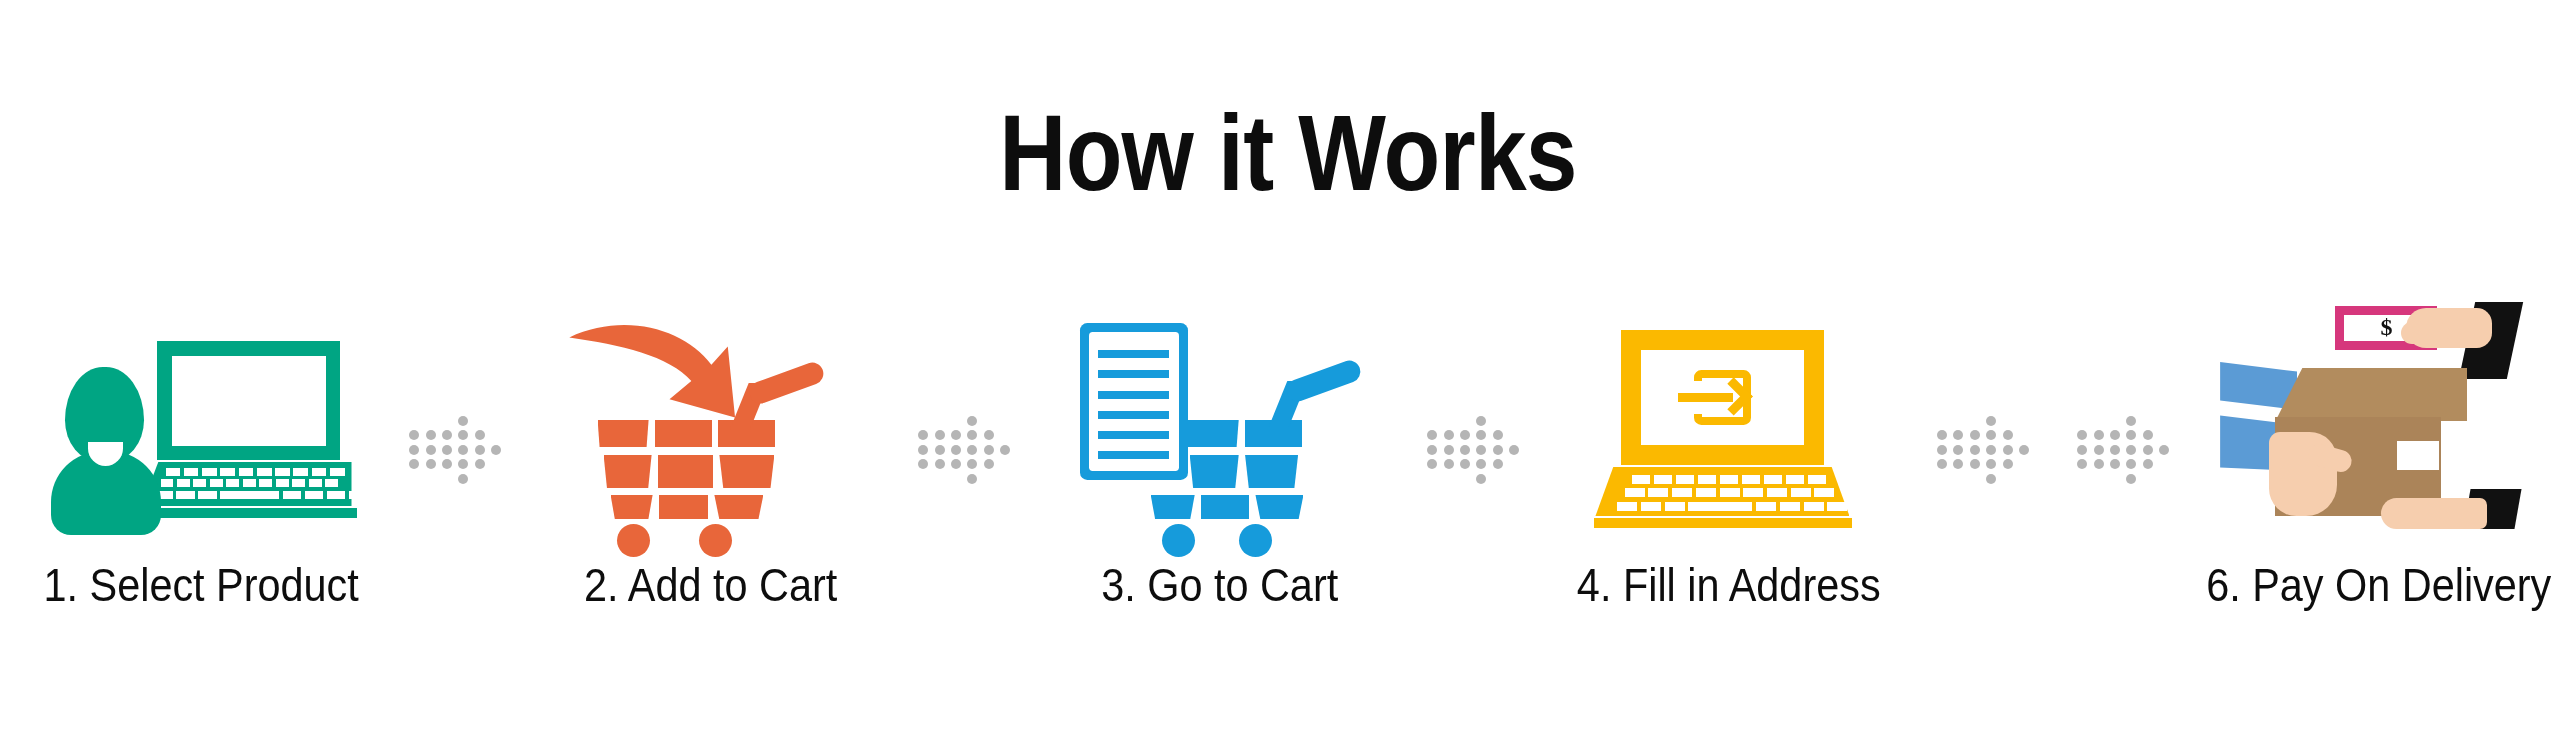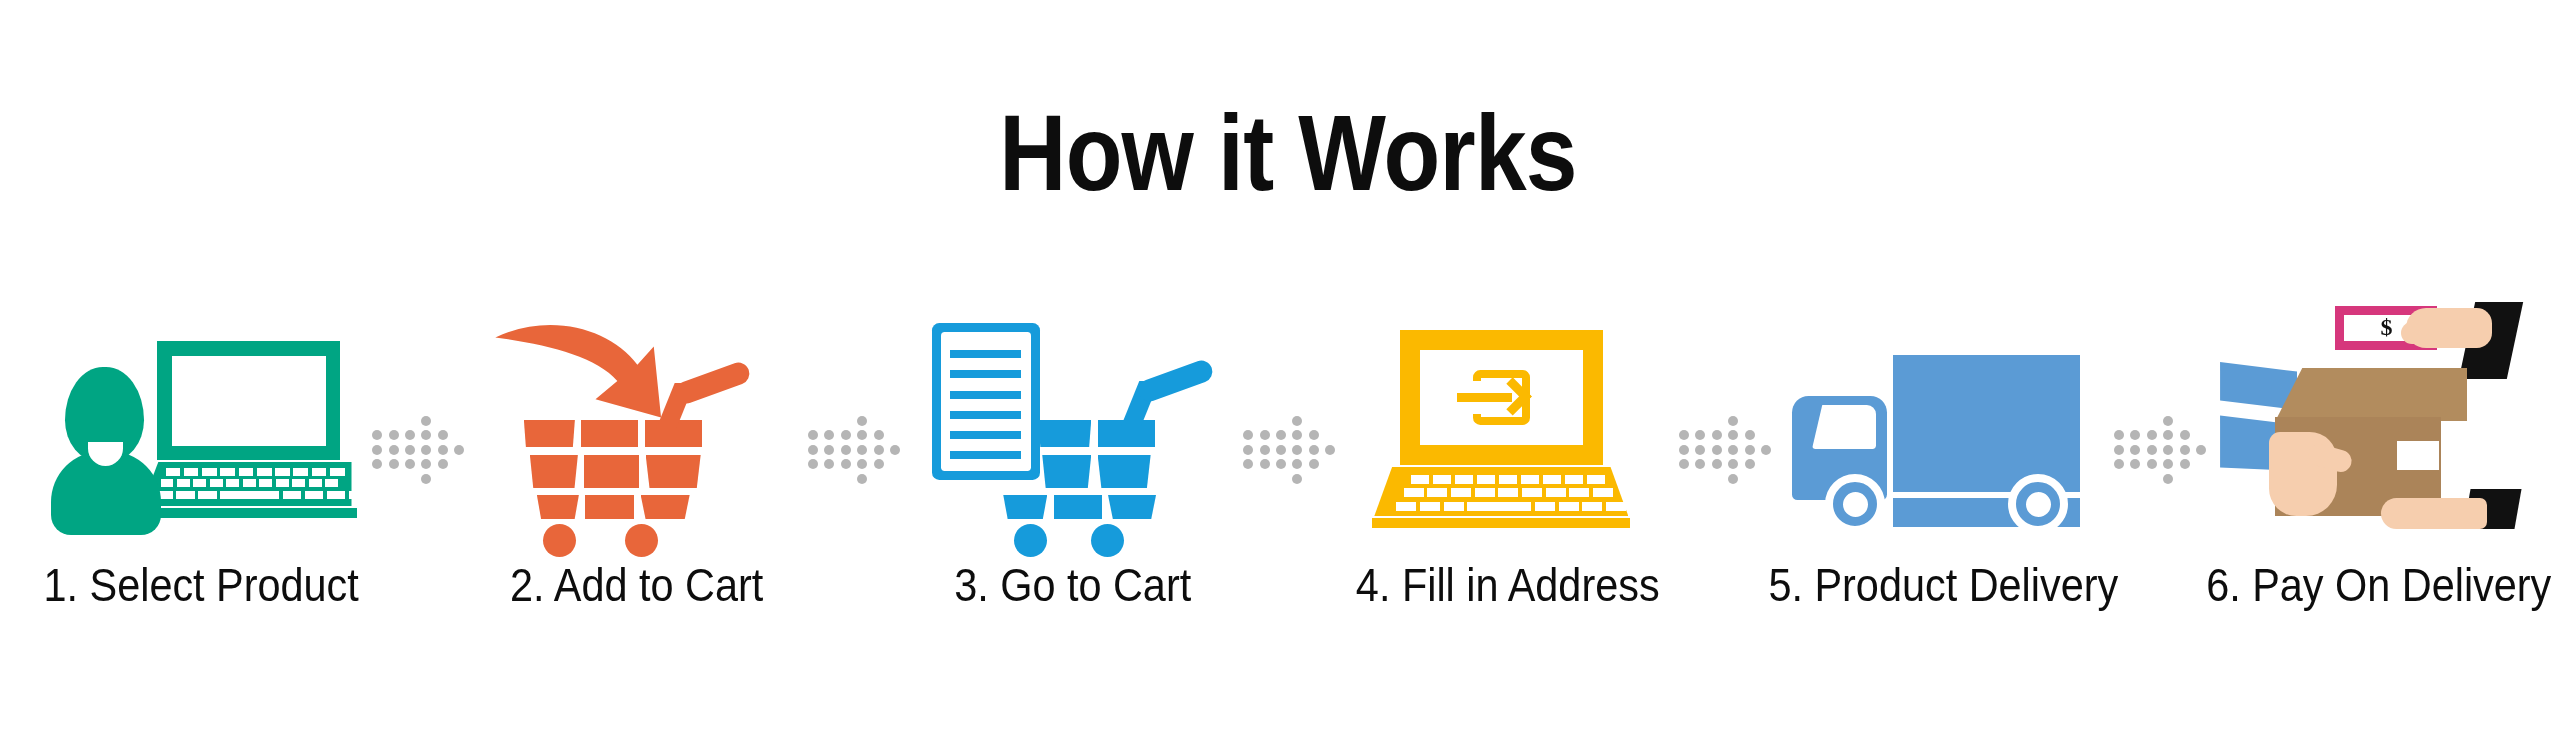--- a/index.html
+++ b/index.html
@@ -520,35 +520,20 @@
           <i style="left:49px;top:35px"></i>
           <i style="left:49px;top:49px"></i>
           <i style="left:49px;top:64px"></i>
         <i style="left:66px;top:20px"></i>
           <i style="left:66px;top:35px"></i>
           <i style="left:66px;top:49px"></i>
         <i style="left:82px;top:35px"></i>
       </div>
     </div>
 
-    <div class="step">
-      <div class="icon-box">
-        <div class="i5">
-          <div class="box"></div>
-          <div class="skirt"></div>
-          <div class="cab"></div>
-          <div class="win"></div>
-          <div class="wl"></div>
-          <div class="wlin"></div>
-          <div class="wr"></div>
-          <div class="wrin"></div>
-        </div>
-      </div>
-      <div class="caption">5. Product Delivery</div>
-    </div>
 
     <div class="sep">
       <div class="grid">
         <i style="left:0px;top:20px"></i>
           <i style="left:0px;top:35px"></i>
           <i style="left:0px;top:49px"></i>
         <i style="left:16.5px;top:20px"></i>
           <i style="left:16.5px;top:35px"></i>
           <i style="left:16.5px;top:49px"></i>
         <i style="left:33px;top:20px"></i>

